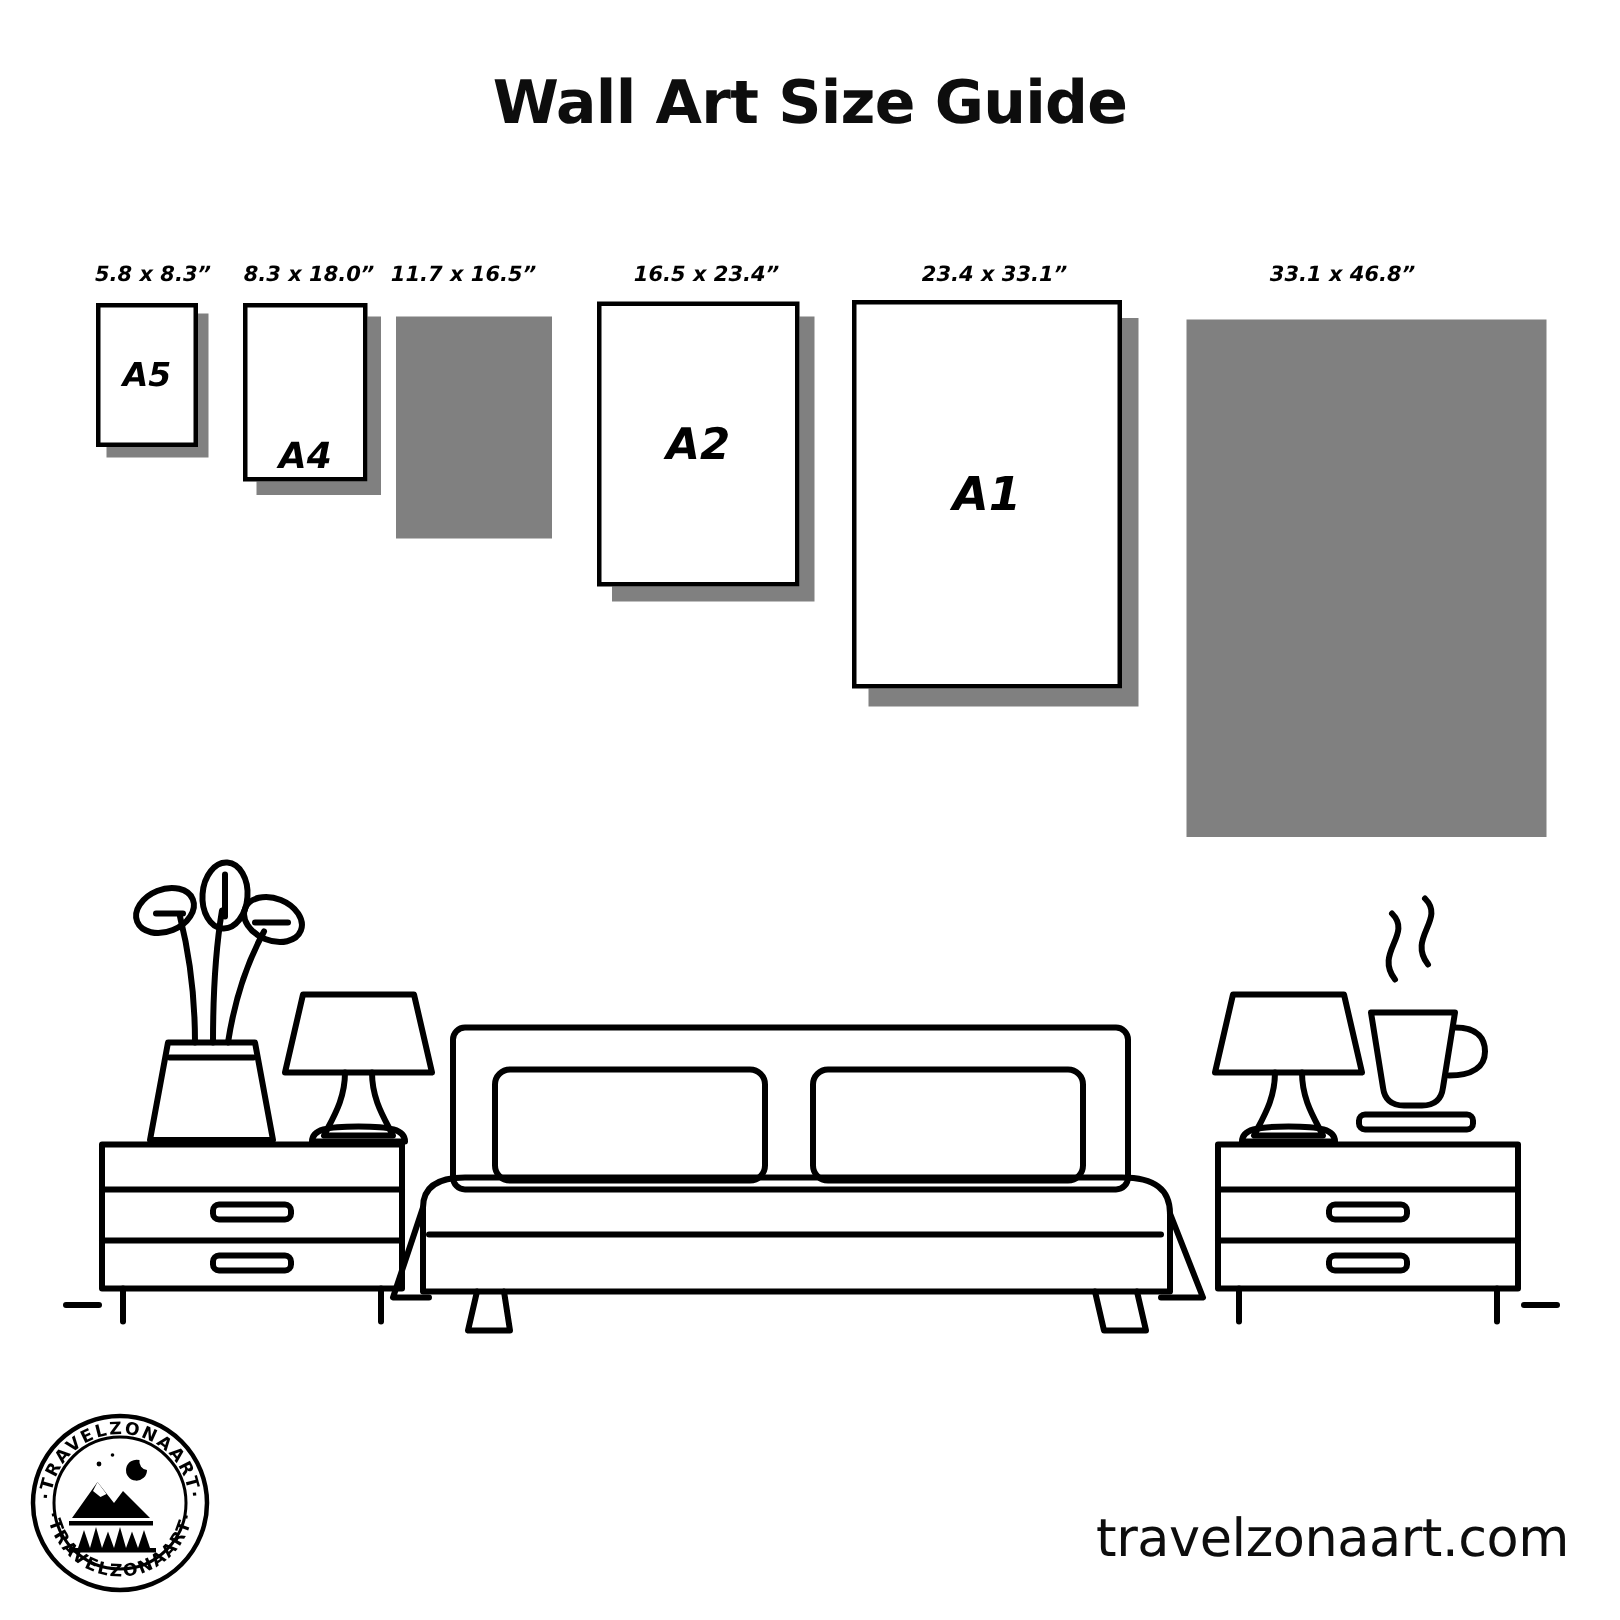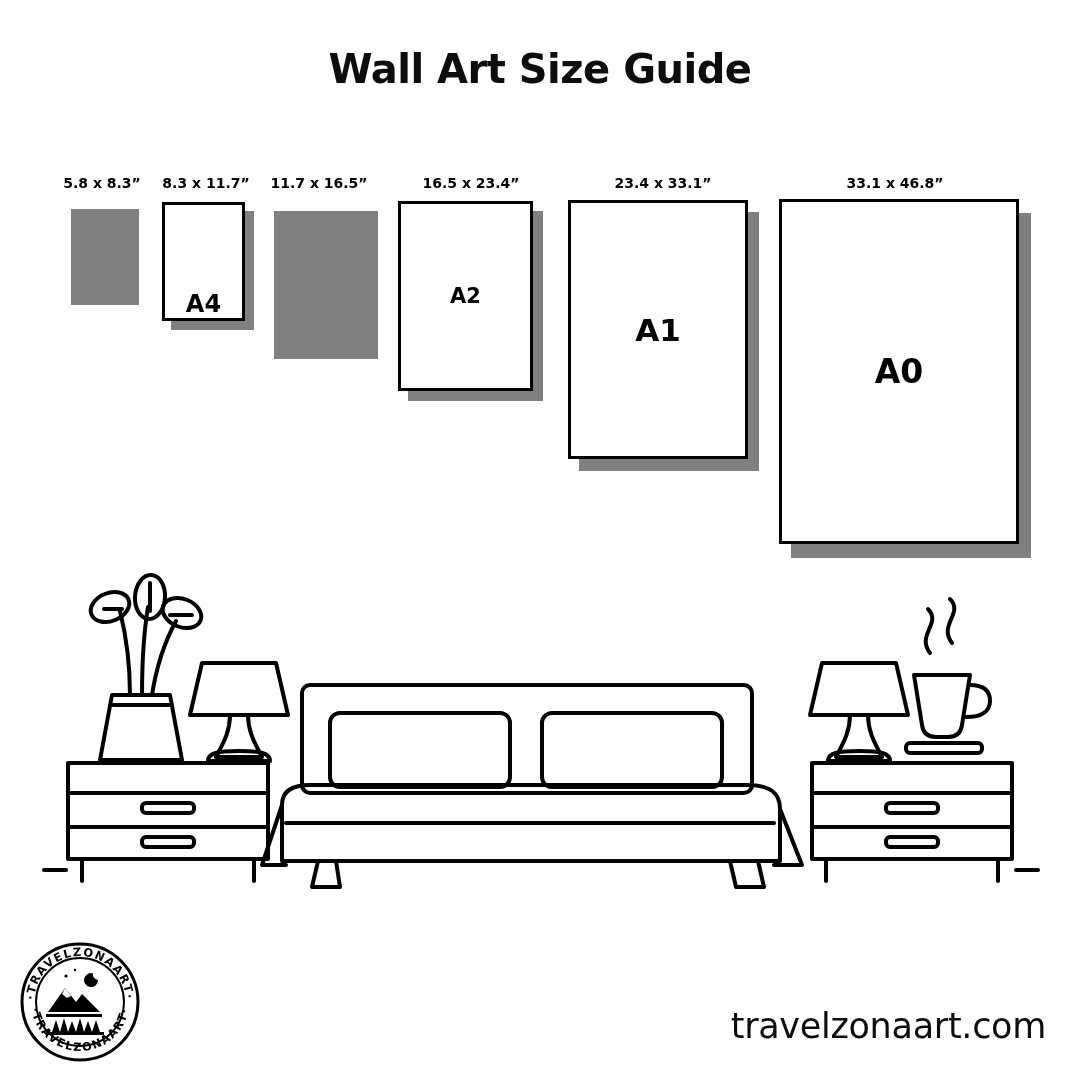--- a/index.html
+++ b/index.html
@@ -29,20 +29,21 @@
     color: #0d0d0d;
   }
 
   
   #frames {
     position: absolute;
     left: 0;
     top: 0;
     width: 1008px;
     height: 600px;
+    font-style: italic;
   }
   .frame-group {
     position: absolute;
   }
   .frame-dim {
     position: absolute;
     left: 50%;
     transform: translateX(-50%);
     white-space: nowrap;
     font-size: 14px;
@@ -100,57 +101,57 @@
 </head>
 <body>
 
 <div id="page-title">Wall Art Size Guide</div>
 
 <div id="frames">
 
   <div class="frame-group" style="left:60px; top:175px; width:80px; height:130px;">
     <div class="frame-dim" style="top:0px; left:42px;">5.8 x 8.3”</div>
     <div class="frame-shadow" style="left:11px; top:34px; width:68px; height:96px;"></div>
+    <div class="frame-box" style="left:4px; top:27px; width:68px; height:96px;">
+      <span class="frame-label" style="font-size:22px;">A5</span>
+    </div>
   </div>
 
   <div class="frame-group" style="left:158px; top:175px; width:100px; height:160px;">
-    <div class="frame-dim" style="top:0px; left:48px;">8.3 x 11.7”</div>
+    <div class="frame-dim" style="top:0px; left:48px;">8.3 x 18.0”</div>
     <div class="frame-shadow" style="left:13px; top:36px; width:83px; height:119px;"></div>
     <div class="frame-box" style="left:4px; top:27px; width:83px; height:119px;align-items:flex-end;">
       <span class="frame-label" style="font-size:24px;">A4</span>
     </div>
   </div>
 
-  <div class="frame-group" style="left:262px; top:175px; width:125px; height:205px;">
+  <div class="frame-group" style="left:252px; top:175px; width:125px; height:205px;">
     <div class="frame-dim" style="top:0px; left:57px;">11.7 x 16.5”</div>
     <div class="frame-shadow" style="left:12px; top:36px; width:104px; height:148px;"></div>
   </div>
 
   <div class="frame-group" style="left:395px; top:175px; width:160px; height:255px;">
     <div class="frame-dim" style="top:0px; left:76px;">16.5 x 23.4”</div>
     <div class="frame-shadow" style="left:13px; top:36px; width:135px; height:190px;"></div>
     <div class="frame-box" style="left:3px; top:26px; width:135px; height:190px;">
-      <span class="frame-label" style="font-size:21px;">A2</span>
+      <span class="frame-label" style="font-size:29px;">A2</span>
     </div>
   </div>
 
   <div class="frame-group" style="left:565px; top:175px; width:200px; height:325px;">
     <div class="frame-dim" style="top:0px; left:98px;">23.4 x 33.1”</div>
     <div class="frame-shadow" style="left:14px; top:37px; width:180px; height:259px;"></div>
     <div class="frame-box" style="left:3px; top:25px; width:180px; height:259px;">
       <span class="frame-label" style="font-size:31px;">A1</span>
     </div>
   </div>
 
   <div class="frame-group" style="left:775px; top:175px; width:260px; height:410px;">
     <div class="frame-dim" style="top:0px; left:120px;">33.1 x 46.8”</div>
     <div class="frame-shadow" style="left:16px; top:38px; width:240px; height:345px;"></div>
-    <div class="frame-box" style="left:4px; top:24px; width:240px; height:345px;">
-      <span class="frame-label" style="font-size:33px;">A0</span>
-    </div>
   </div>
 
 </div>
 
 <div id="furniture">
   <svg viewBox="0 0 1020 340" width="1020" height="340" fill="none" stroke="#000" stroke-width="4" stroke-linecap="round" stroke-linejoin="round">
 
     <line x1="14" y1="305" x2="36" y2="305"></line>
 
     <line x1="986" y1="305" x2="1008" y2="305"></line>

